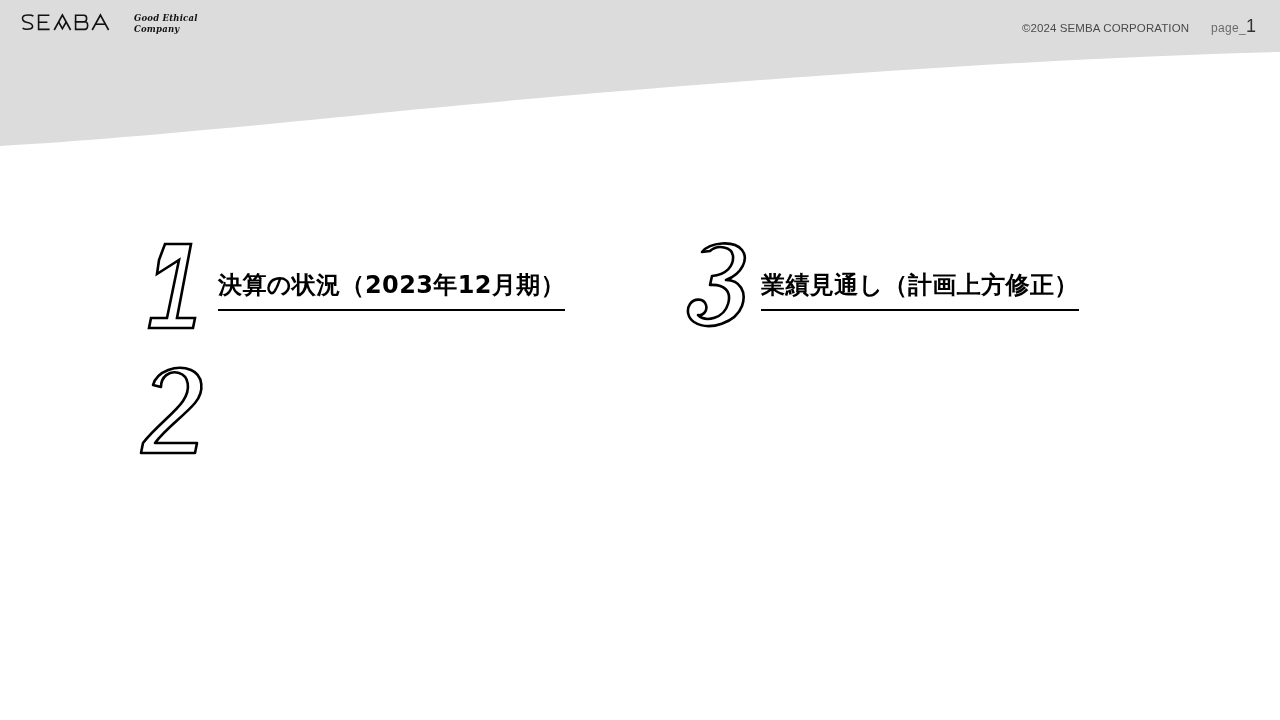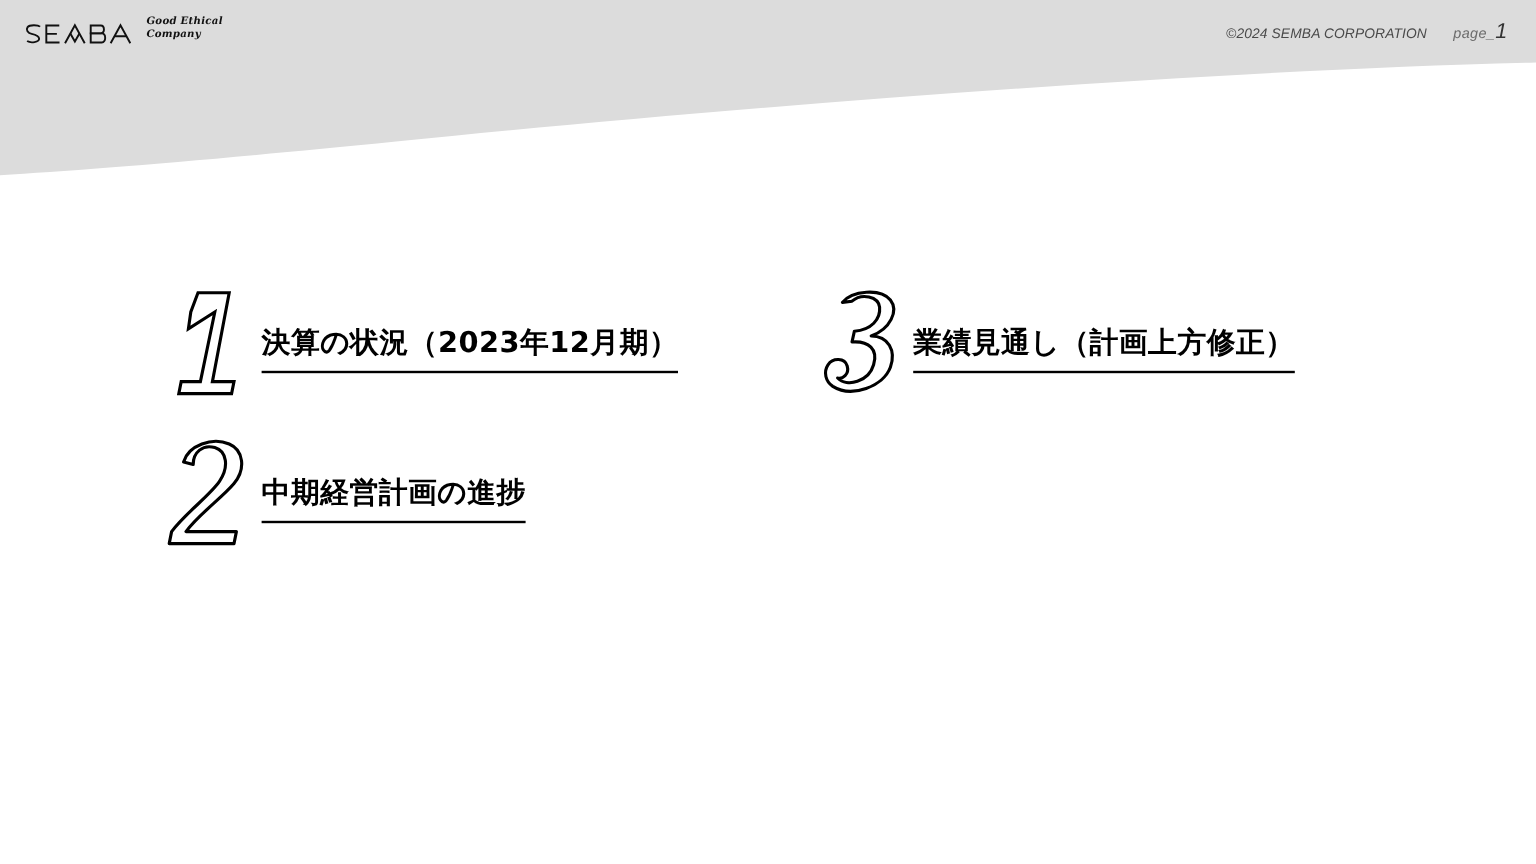--- a/index.html
+++ b/index.html
@@ -32,40 +32,39 @@
     height: 52px;
     z-index: 3;
     display: flex;
     align-items: center;
     justify-content: space-between;
     box-sizing: border-box;
     padding: 0 24px 0 20px;
   }
   #brand {
     display: flex;
-    align-items: flex-end;
-    gap: 10px;
+    align-items: flex-start;
+    gap: 22px;
   }
   #logo-mark { display: block; }
   #brand-tagline {
     font-family: "DejaVu Serif", serif;
     font-style: italic;
     font-weight: bold;
     font-size: 8.5px;
     line-height: 1.25;
     color: #111111;
     letter-spacing: 0.2px;
     white-space: pre-line;
     padding-bottom: 4px;
   }
   #header-right {
     display: flex;
     align-items: baseline;
     gap: 22px;
-    font-style: italic;
   }
   #copyright {
     font-size: 11.5px;
     color: #4a4a4a;
     letter-spacing: 0.1px;
     white-space: nowrap;
   }
   #pager {
     display: flex;
     align-items: baseline;
@@ -204,19 +203,18 @@
 
   <div class="agenda-item">
     <div class="item-num">
       <svg width="72" height="96" viewBox="0 0 72 96">
         <g fill="#ffffff" stroke="#000000" stroke-width="2.6" stroke-linejoin="round">
           <path d="M14.0,22.0 C18.0,8.0 38.0,1.0 52.0,7.0 C64.0,12.0 66.0,28.0 56.0,40.0 C46.0,52.0 26.0,66.0 16.0,80.0 L58.0,80.0 L56.0,90.0 L2.0,90.0 L4.0,80.0 C16.0,64.0 36.0,50.0 44.0,38.0 C52.0,26.0 50.0,13.0 40.0,10.0 C30.0,7.0 22.0,14.0 22.0,24.0 Z"></path>
         </g>
       </svg>
     </div>
     <div class="item-body">
-      <span class="item-title">中期経営計画の進捗</span>
       <div class="item-rule"></div>
     </div>
   </div>
 
 
 </div>
 
 </body></html>

